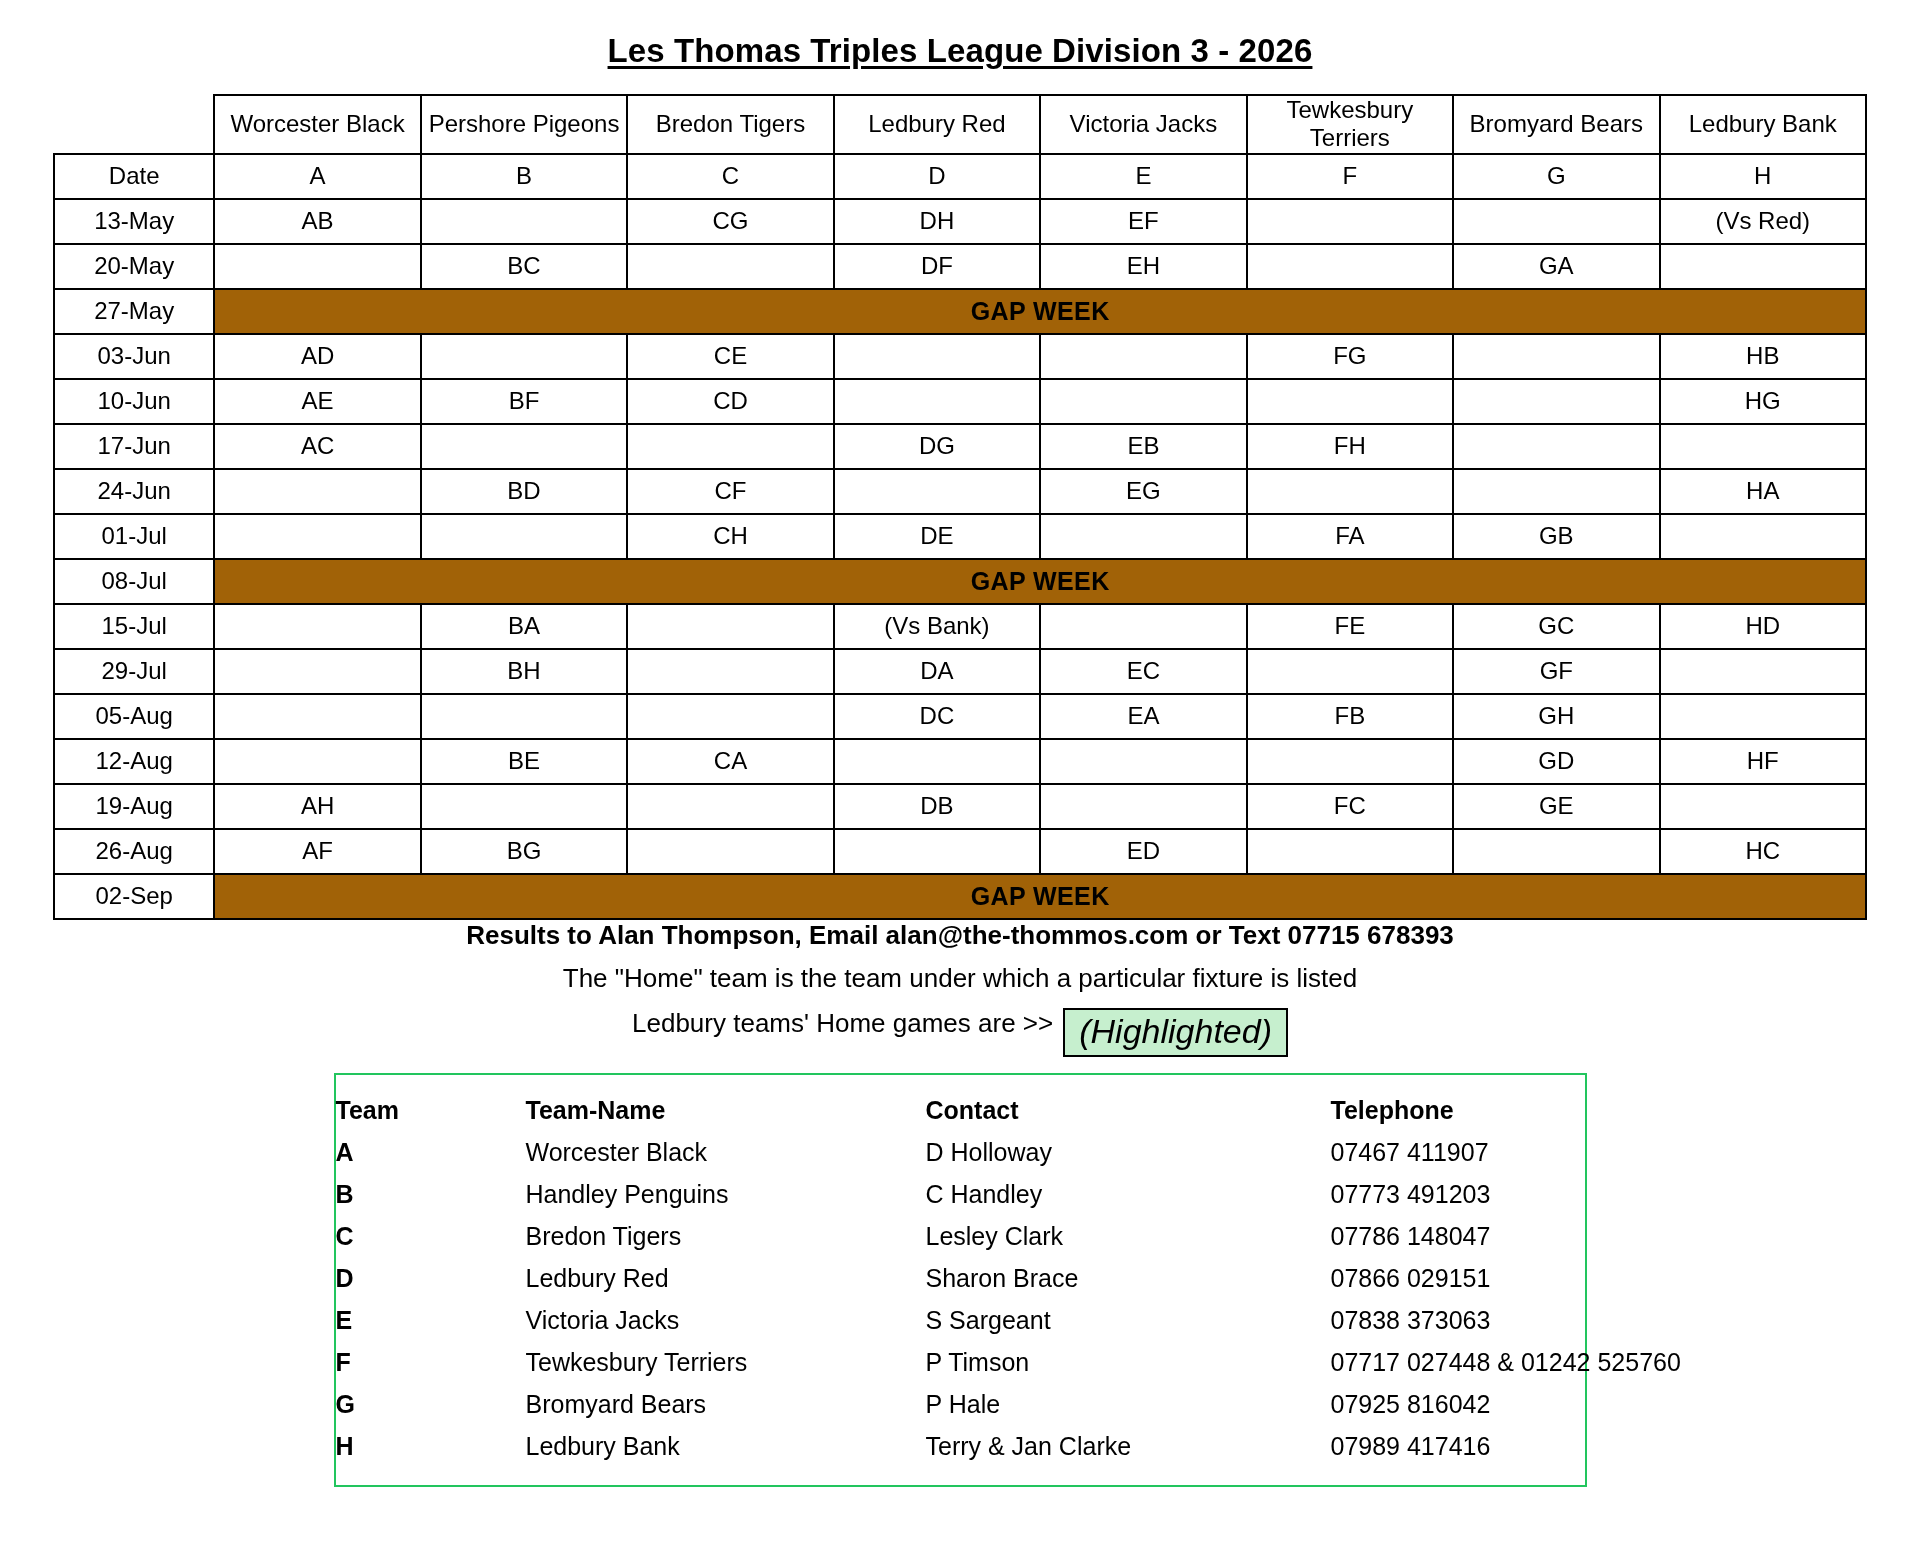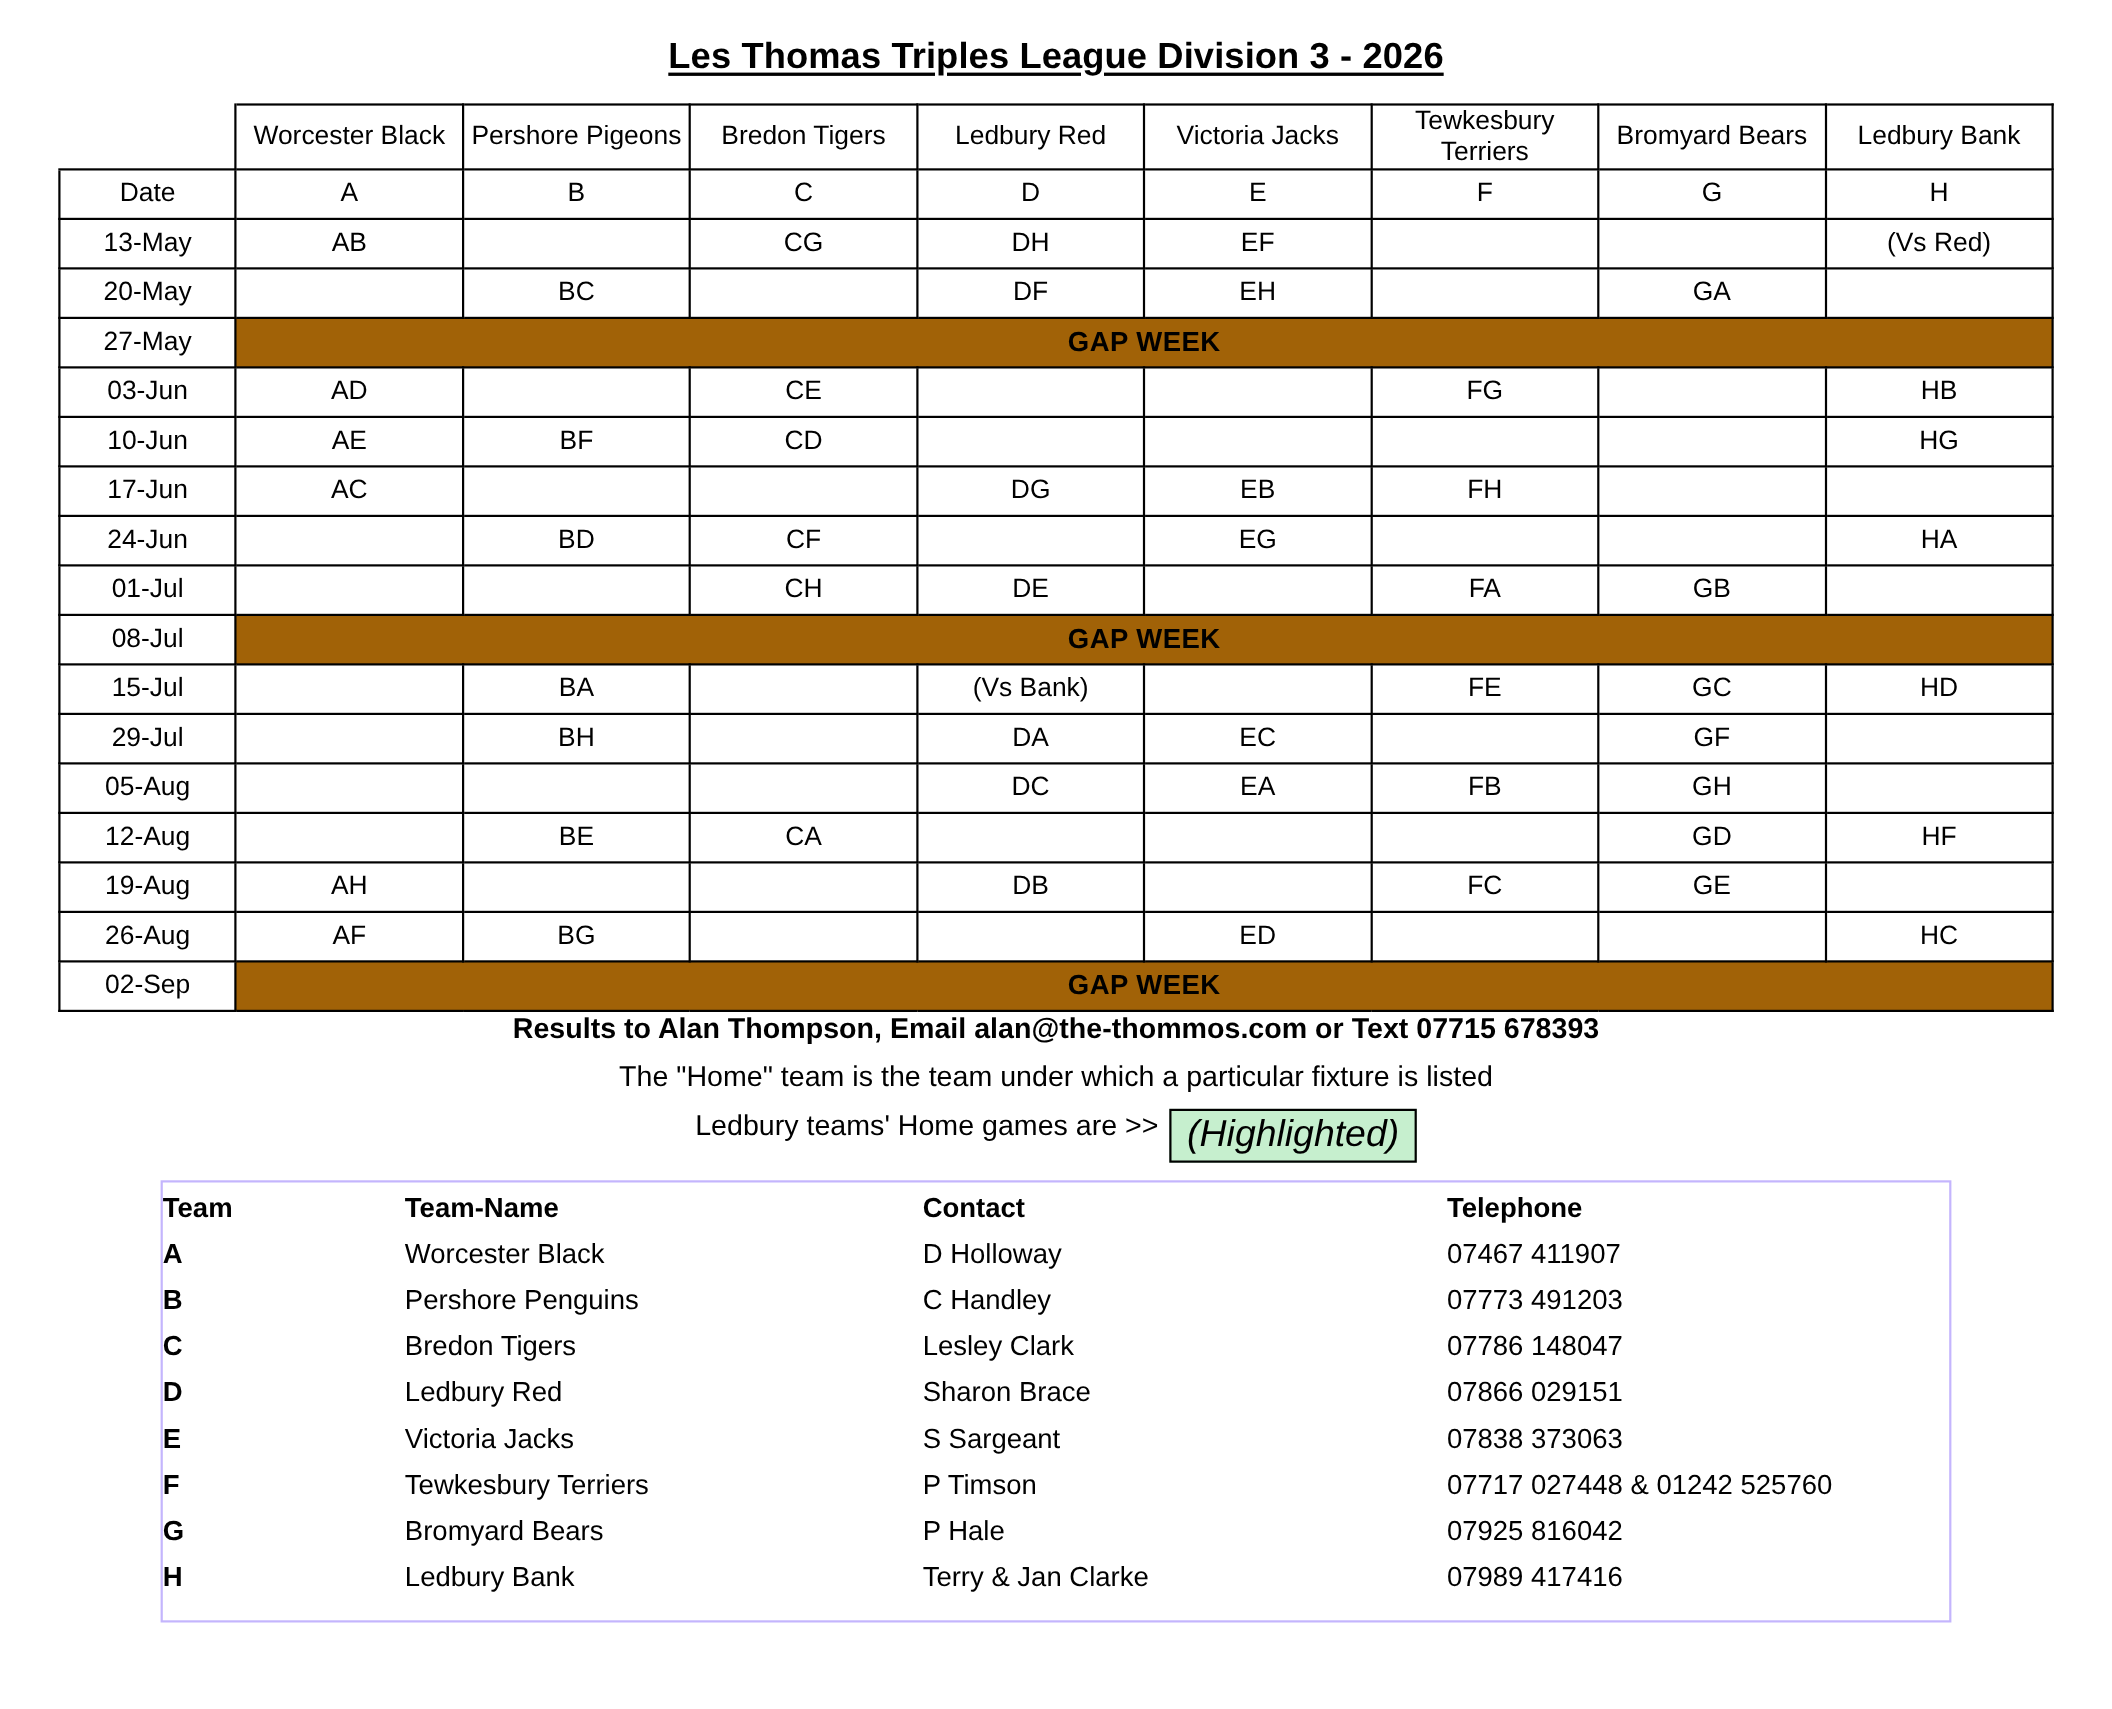--- a/index.html
+++ b/index.html
@@ -130,24 +130,24 @@
     line-height: 1.1;
   }
 
   
   .contacts-wrap {
     display: flex;
     justify-content: center;
     margin-top: 16px;
   }
   .contacts {
-    border: 2px solid #c4b5fd;
-    width: 1628px;
+    border: 2px solid #22c55e;
+    width: 1253px;
     box-sizing: border-box;
-    padding: 2px 0 18px 0;
+    padding: 14px 0 18px 0;
   }
   table.contact-table {
     border-collapse: collapse;
     width: 100%;
     table-layout: fixed;
   }
   table.contact-table th,
   table.contact-table td {
     border: none;
     text-align: left;
@@ -406,21 +406,21 @@
         </thead>
         <tbody id="contactBody">
             <tr>
               <td class="ct-letter">A</td>
               <td class="ct-pad">Worcester Black</td>
               <td class="ct-pad">D Holloway</td>
               <td class="ct-pad">07467 411907</td>
             </tr>
             <tr>
               <td class="ct-letter">B</td>
-              <td class="ct-pad">Pershore Penguins</td>
+              <td class="ct-pad">Handley Penguins</td>
               <td class="ct-pad">C Handley</td>
               <td class="ct-pad">07773 491203</td>
             </tr>
             <tr>
               <td class="ct-letter">C</td>
               <td class="ct-pad">Bredon Tigers</td>
               <td class="ct-pad">Lesley Clark</td>
               <td class="ct-pad">07786 148047</td>
             </tr>
             <tr>

